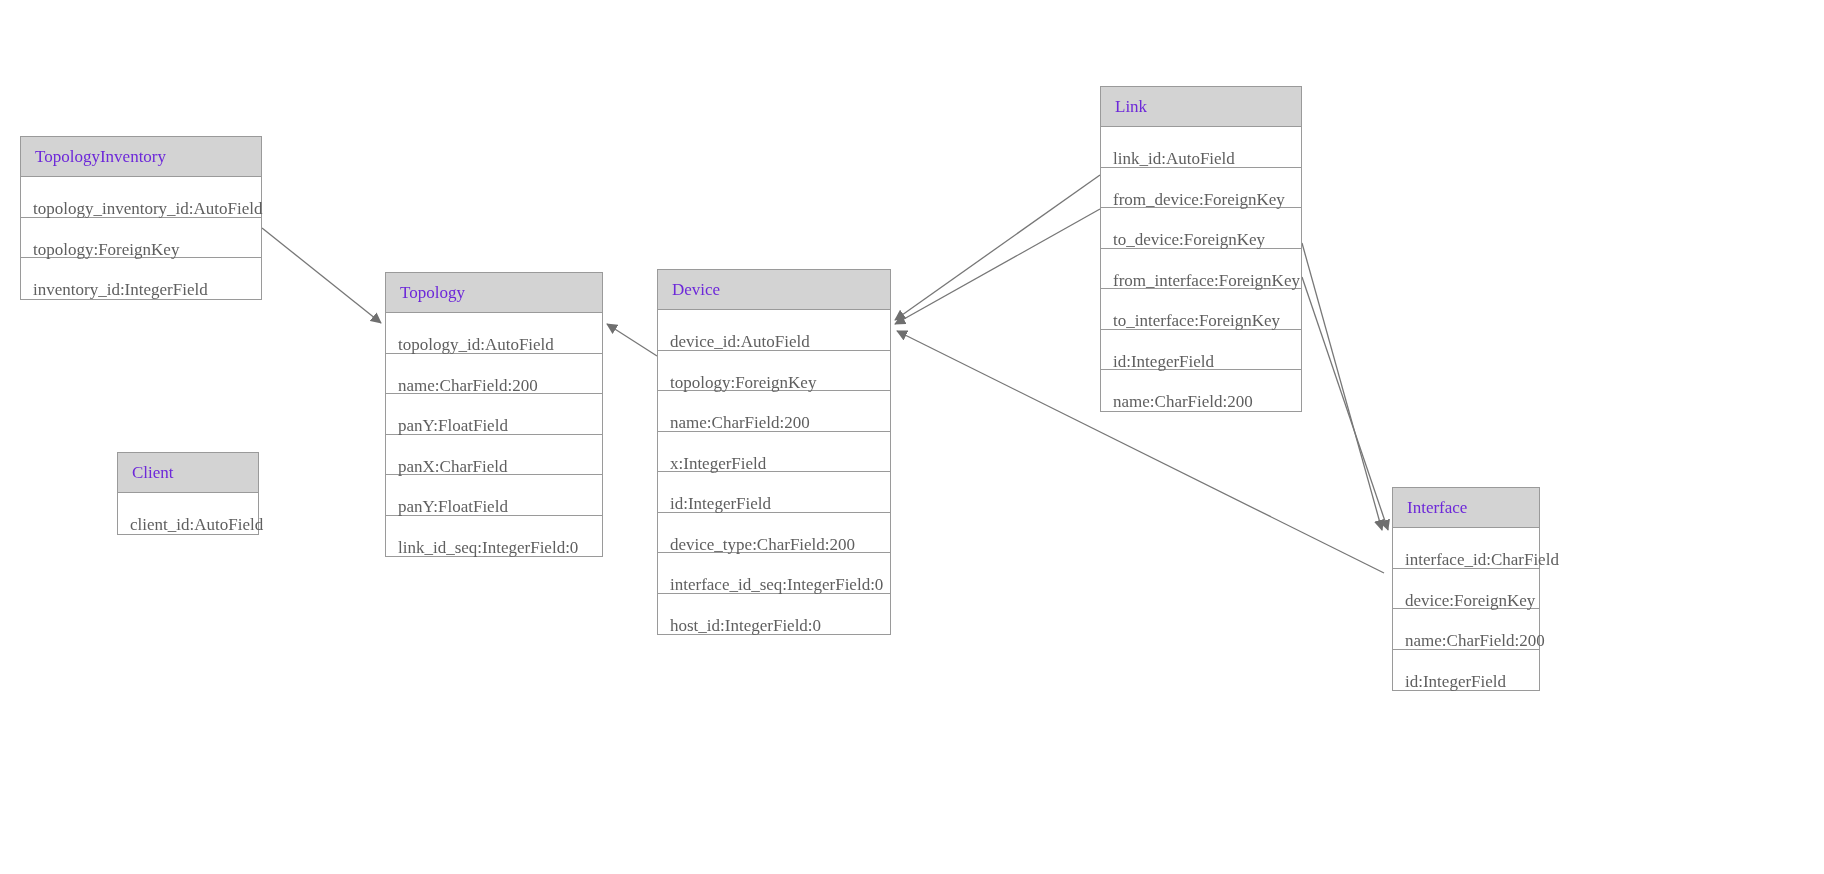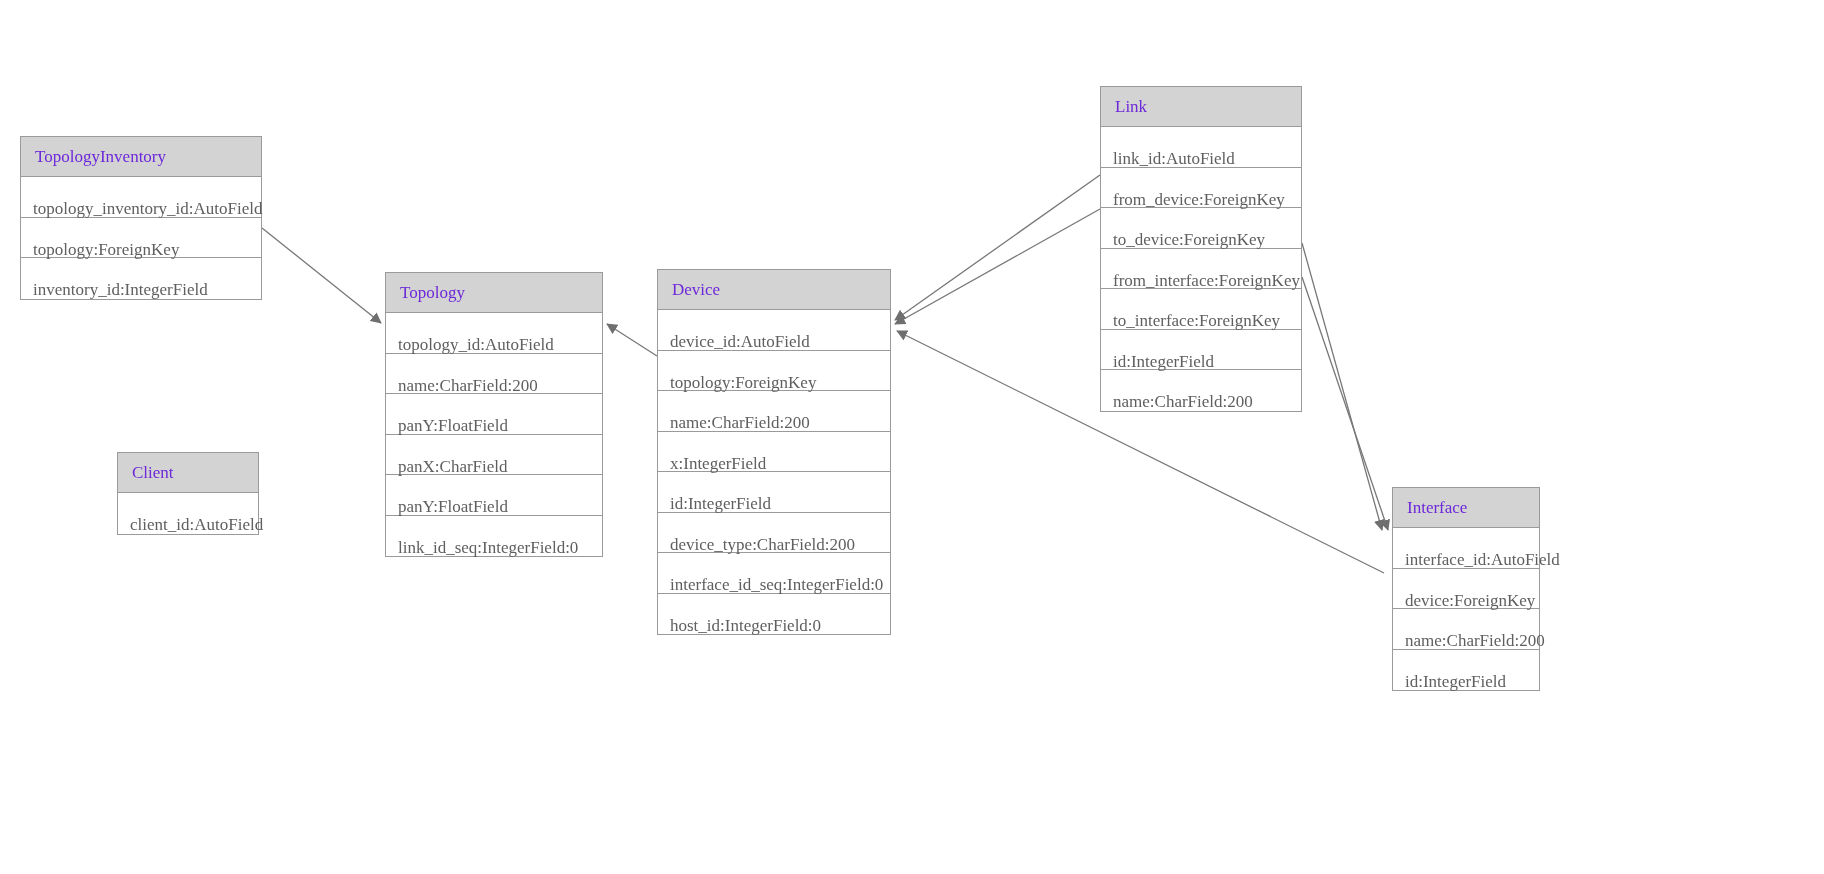--- a/index.html
+++ b/index.html
@@ -135,20 +135,20 @@
         <div class="field-row">from_interface:ForeignKey</div>
         <div class="field-row">to_interface:ForeignKey</div>
         <div class="field-row">id:IntegerField</div>
         <div class="field-row last">name:CharField:200</div>
       </div>
   </div>
 
   <div class="entity" style="left: 1384px; top: 487px; width: 148px; margin-left: 8px;">
     <div class="entity-header">Interface</div>
     <div class="entity-fields">
-        <div class="field-row">interface_id:AutoField</div>
+        <div class="field-row">interface_id:CharField</div>
         <div class="field-row">device:ForeignKey</div>
         <div class="field-row">name:CharField:200</div>
         <div class="field-row last">id:IntegerField</div>
       </div>
   </div>
 
 </div>
 
 </body></html>

